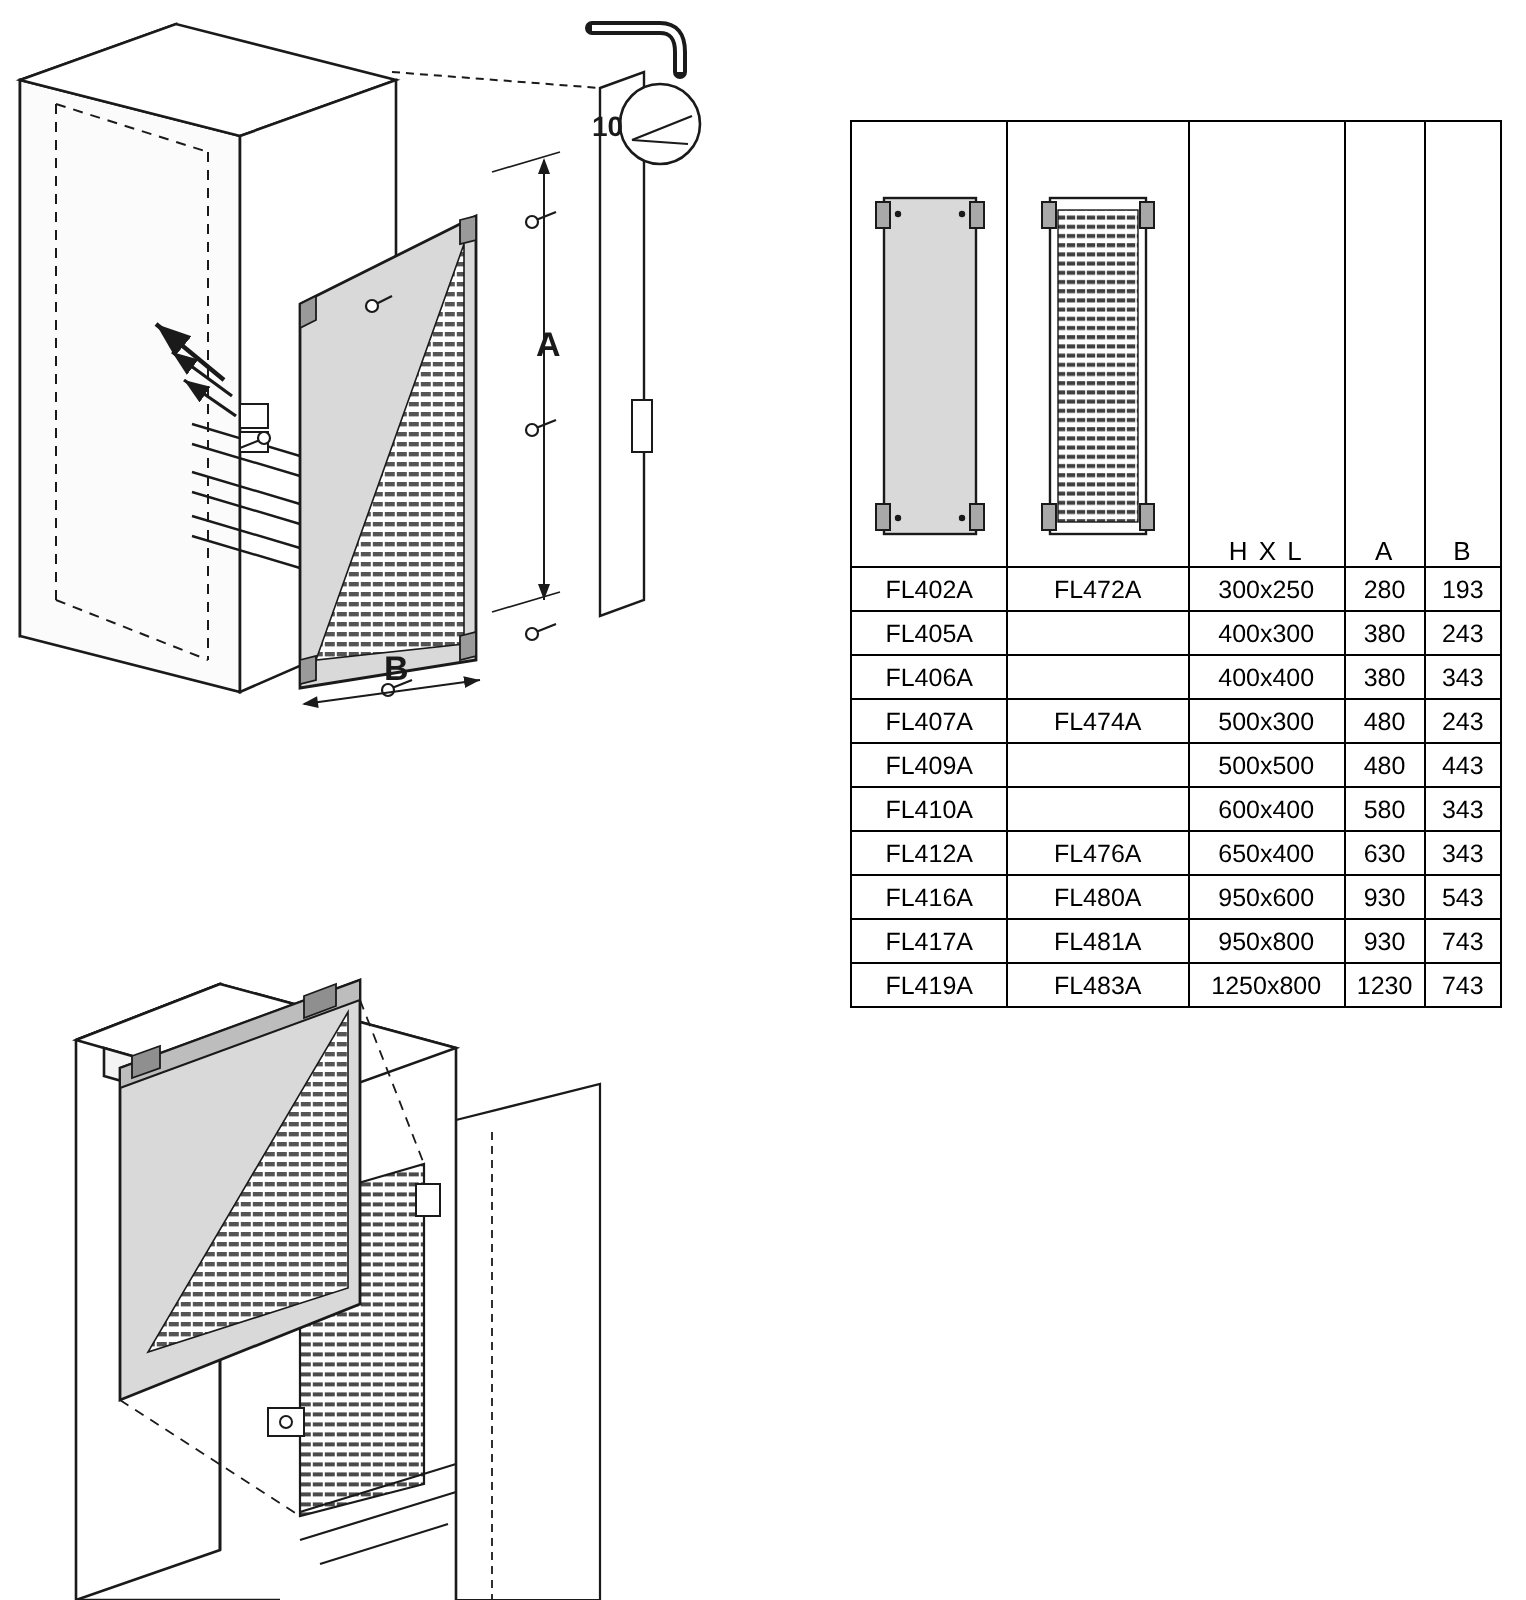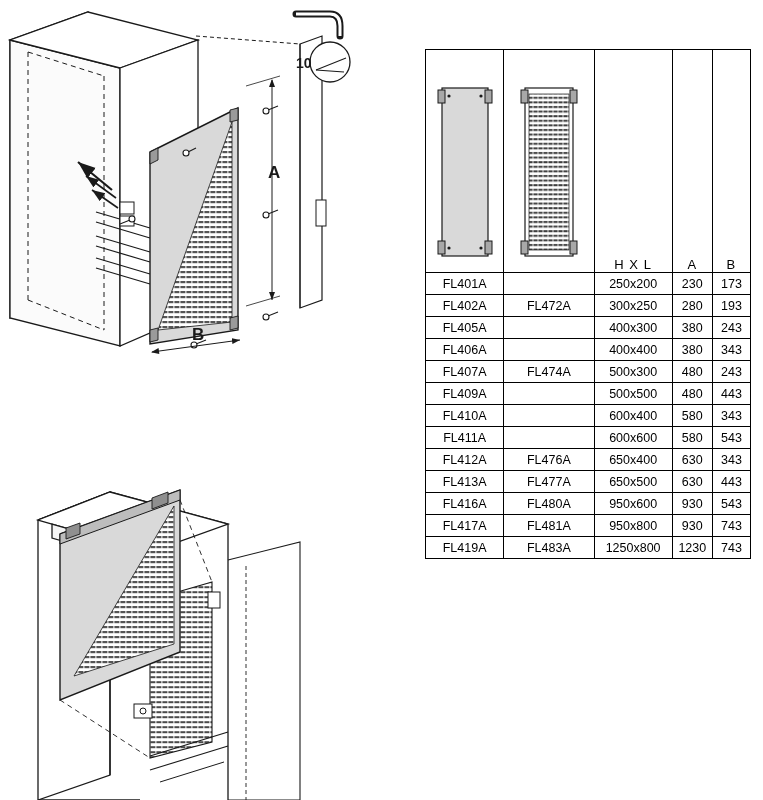--- a/index.html
+++ b/index.html
@@ -23,21 +23,21 @@
     top: 0;
     width: 420px;
     height: 800px;
   }
   #illustrations svg { display: block; }
 
   
   #spec-table-wrap {
     position: absolute;
     left: 425px;
-    top: 49px;
+    top: 60px;
     width: 330px;
   }
   table.spec {
     border-collapse: collapse;
     width: 326px;
     table-layout: fixed;
     font-size: 12.5px;
   }
   table.spec td, table.spec th {
     border: 1px solid #000;
@@ -273,27 +273,20 @@
               <rect x="52" y="159" width="7" height="13" fill="#a8a8a8" stroke="#1a1a1a" stroke-width="1"></rect>
             </svg>
           </div>
         </td>
         <td class="hdr-label">H X L</td>
         <td class="hdr-label">A</td>
         <td class="hdr-label">B</td>
       </tr>
 
       <tr>
-        <td class="cell-ref">FL401A</td>
-        <td class="cell-ref"></td>
-        <td class="cell-num">250x200</td>
-        <td class="cell-num">230</td>
-        <td class="cell-num">173</td>
-      </tr>
-      <tr>
         <td class="cell-ref">FL402A</td>
         <td class="cell-ref">FL472A</td>
         <td class="cell-num">300x250</td>
         <td class="cell-num">280</td>
         <td class="cell-num">193</td>
       </tr>
       <tr>
         <td class="cell-ref">FL405A</td>
         <td class="cell-ref"></td>
         <td class="cell-num">400x300</td>
@@ -322,41 +315,27 @@
         <td class="cell-num">443</td>
       </tr>
       <tr>
         <td class="cell-ref">FL410A</td>
         <td class="cell-ref"></td>
         <td class="cell-num">600x400</td>
         <td class="cell-num">580</td>
         <td class="cell-num">343</td>
       </tr>
       <tr>
-        <td class="cell-ref">FL411A</td>
-        <td class="cell-ref"></td>
-        <td class="cell-num">600x600</td>
-        <td class="cell-num">580</td>
-        <td class="cell-num">543</td>
-      </tr>
-      <tr>
         <td class="cell-ref">FL412A</td>
         <td class="cell-ref">FL476A</td>
         <td class="cell-num">650x400</td>
         <td class="cell-num">630</td>
         <td class="cell-num">343</td>
       </tr>
       <tr>
-        <td class="cell-ref">FL413A</td>
-        <td class="cell-ref">FL477A</td>
-        <td class="cell-num">650x500</td>
-        <td class="cell-num">630</td>
-        <td class="cell-num">443</td>
-      </tr>
-      <tr>
         <td class="cell-ref">FL416A</td>
         <td class="cell-ref">FL480A</td>
         <td class="cell-num">950x600</td>
         <td class="cell-num">930</td>
         <td class="cell-num">543</td>
       </tr>
       <tr>
         <td class="cell-ref">FL417A</td>
         <td class="cell-ref">FL481A</td>
         <td class="cell-num">950x800</td>

